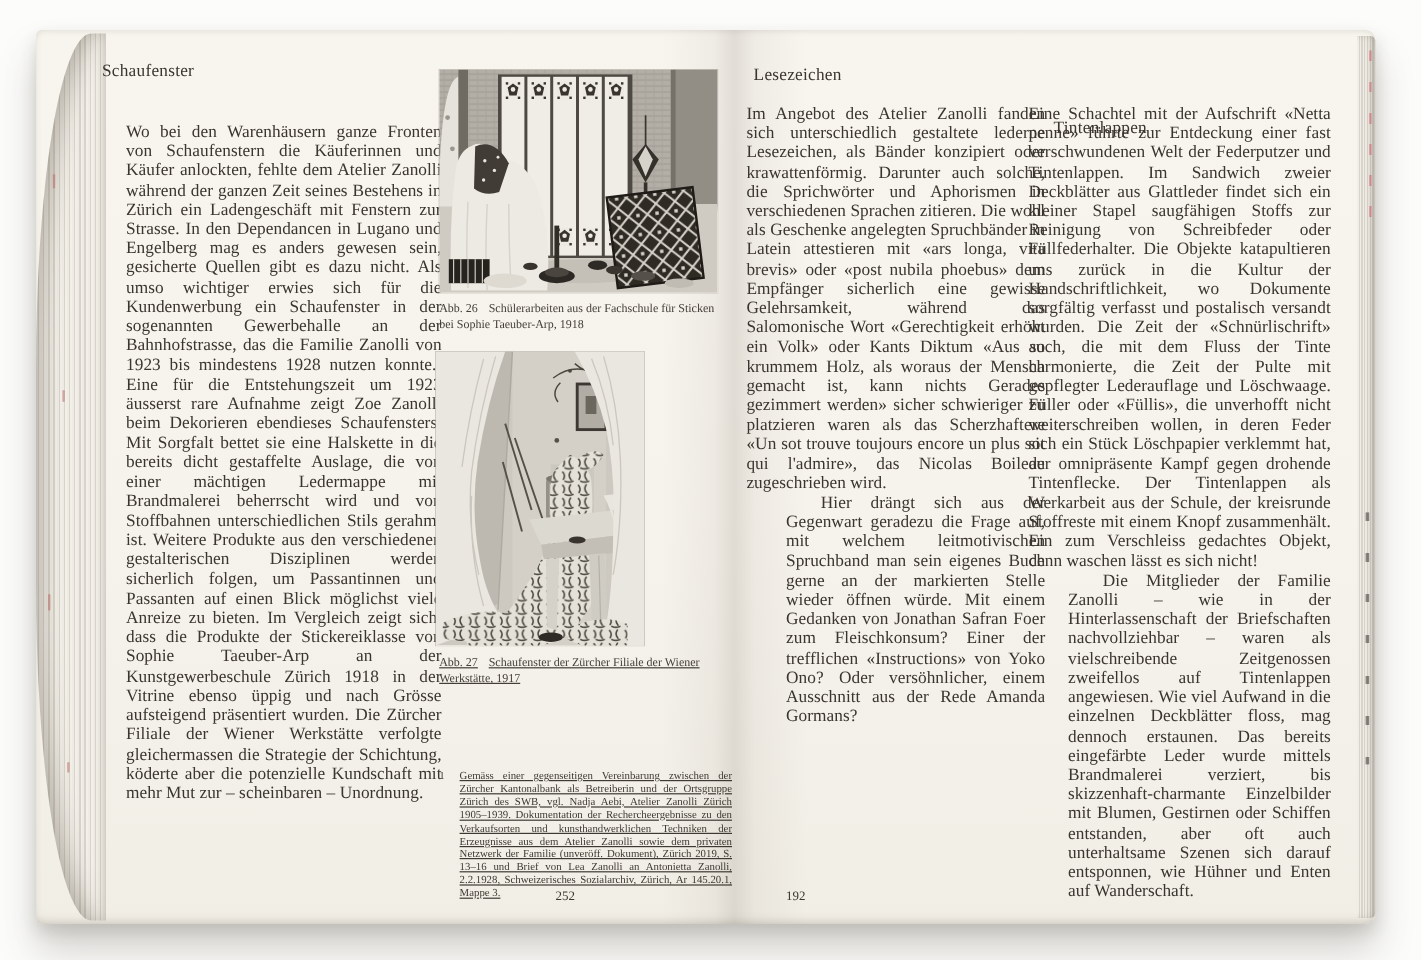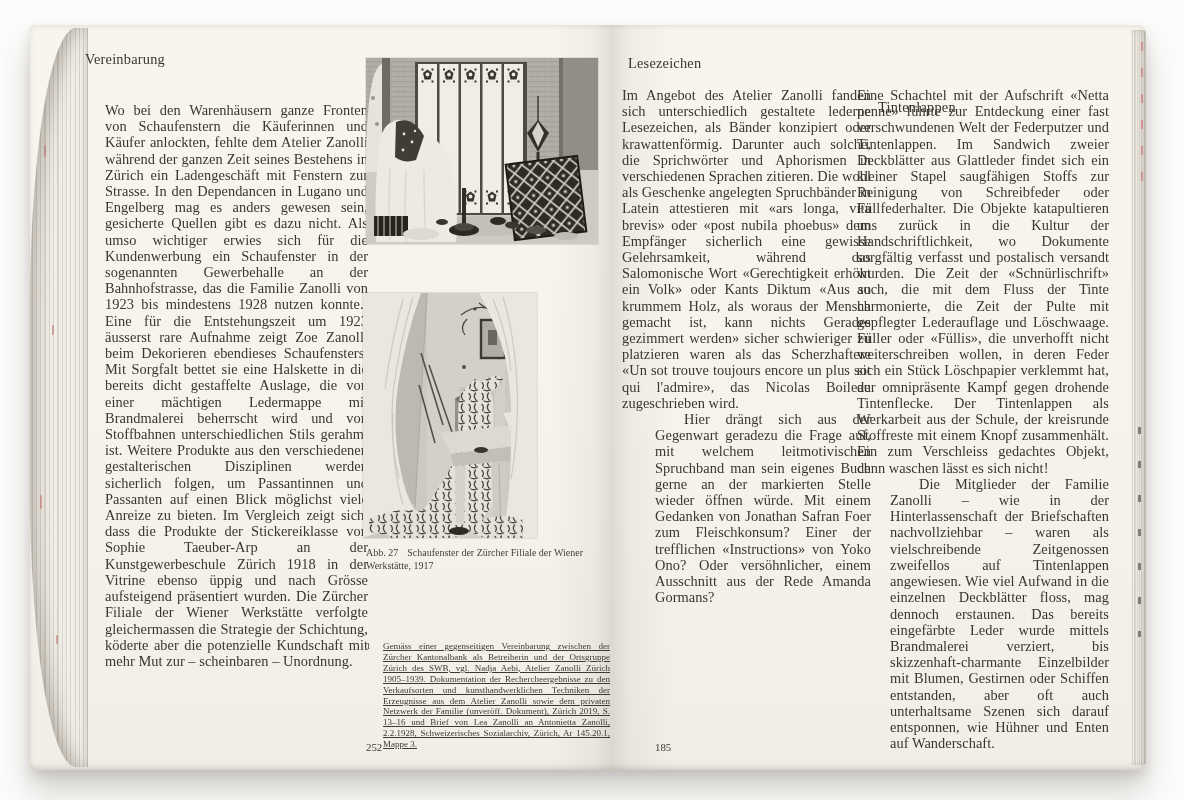--- a/index.html
+++ b/index.html
@@ -35,50 +35,50 @@
   .col p.indent{text-indent:29px;margin-left:33px;}
   sup.fnref{font-size:8.5px;line-height:0;vertical-align:super;}
   .photo{position:absolute;box-shadow:0 0 0 .5px rgba(120,114,104,.35);}
   .photo svg{display:block;width:100%;height:100%;}
   .caption{position:absolute;font-size:10px;line-height:13.4px;color:#433f38;}
   .fig-label{margin-right:9px;}
   .footnote{position:absolute;display:flex;font-size:9px;line-height:10.9px;color:#3e3a33;}
   .fn-num{width:17px;flex:none;}
   .fn-text{flex:1;text-align:justify;hyphens:auto;text-decoration:underline;-webkit-hyphens:auto;}
   .pagenum{position:absolute;font-size:10.8px;color:#3a362f;}
-  .pn-left{left:336px;top:716px;width:210px;text-align:left;}
+  .pn-left{left:336px;top:716px;width:210px;text-align:center;}
   .pn-right{left:625px;top:716px;}
   
   .h-left{left:55px;top:26px;}
   .c-left{left:55px;top:77px;width:263px;padding-left:20px;}
   .ph-1{left:336px;top:33px;width:232px;height:186px;}
   .cap-1{left:336px;top:226px;width:242px;}
   .ph-2{left:333px;top:268px;width:174px;height:245px;}
-  .cap-2{left:336px;top:521px;width:242px;}
+  .cap-2{left:336px;top:521px;width:242px;text-decoration:underline;}
   .fn{left:336px;top:616px;width:244px;}
   .h-r1{left:598px;top:30px;}
   .c-r1{left:592px;top:62px;width:249px;}
   .h-r2{left:848px;top:26px;margin-top:48px;}
   .c-r2{left:827px;top:62px;width:252px;}
 </style>
 </head>
 <body>
 
 <div class="stage">
   <div class="book">
 
     <div class="fore-left"></div>
     <div class="fleck" style="left:14px;top:120px;height:12px;"></div>
     <div class="fleck" style="left:22px;top:300px;height:10px;"></div>
     <div class="fleck" style="left:10px;top:470px;height:14px;"></div>
     <div class="fleck" style="left:26px;top:610px;height:9px;"></div>
     <div class="fore-right"></div>
     <div class="gutter"></div>
 
-    <h2 class="head h-left">Vereinbarung</h2>
+    <h2 class="head h-left">Schaufenster</h2>
 
     <div class="col c-left" lang="de">
       <p><span>Wo bei den Warenhäusern ganze Fronten von Schaufenstern die Käuferinnen und Käufer anlockten, fehlte dem Atelier Zanolli während der ganzen Zeit seines Bestehens in Zürich ein Ladengeschäft mit Fenstern zur Strasse. In den Dependancen in Lugano und Engelberg mag es anders gewesen sein, gesicherte Quellen gibt es dazu nicht. Als umso wichtiger erwies sich für die Kundenwerbung ein Schaufenster in der sogenannten Gewerbehalle an der Bahnhofstrasse, das die Familie Zanolli von 1923 bis mindestens 1928 nutzen konnte.</span><sup class="fnref">1</sup> <span>Eine für die Entstehungszeit um 1923 äusserst rare Aufnahme zeigt Zoe Zanolli beim Dekorieren ebendieses Schaufensters. Mit Sorgfalt bettet sie eine Halskette in die bereits dicht gestaffelte Auslage, die von einer mächtigen Ledermappe mit Brandmalerei beherrscht wird und von Stoffbahnen unterschiedlichen Stils gerahmt ist. Weitere Produkte aus den verschiedenen gestalterischen Disziplinen werden sicherlich folgen, um Passantinnen und Passanten auf einen Blick möglichst viele Anreize zu bieten. Im Vergleich zeigt sich, dass die Produkte der Stickereiklasse von Sophie Taeuber-Arp an der Kunstgewerbeschule Zürich 1918 in der Vitrine ebenso üppig und nach Grösse aufsteigend präsentiert wurden. Die Zürcher Filiale der Wiener Werkstätte verfolgte gleichermassen die Strategie der Schichtung, köderte aber die potenzielle Kundschaft mit mehr Mut zur – scheinbaren – Unordnung.</span></p>
     </div>
 
     <div class="photo ph-1">
       <svg viewBox="0 0 232 186" preserveAspectRatio="none">
         <defs>
           <pattern id="weave" width="7" height="5" patternUnits="userSpaceOnUse">
             <rect width="7" height="5" fill="#b3afa6"></rect>
@@ -148,20 +148,23 @@
         <rect x="96" y="130" width="4" height="38" fill="#312d27"></rect>
         <ellipse cx="98" cy="172" rx="15" ry="6" fill="#2c2823"></ellipse>
         <ellipse cx="98" cy="169" rx="10" ry="4" fill="#4a463f"></ellipse>
         <ellipse cx="132" cy="163" rx="8" ry="4" fill="#2e2a25"></ellipse>
         <ellipse cx="146" cy="167" rx="7" ry="3.5" fill="#3a362f"></ellipse>
         <ellipse cx="170" cy="172" rx="10" ry="4" fill="#55514a"></ellipse>
         <ellipse cx="200" cy="178" rx="12" ry="4" fill="#c0bcb3"></ellipse>
         <ellipse cx="76" cy="164" rx="6" ry="3" fill="#39352e"></ellipse>
       </svg>
     </div>
+    <div class="caption cap-1">
+      <span class="fig-label">Abb. 26</span><span>Schülerarbeiten aus der Fachschule für Sticken bei Sophie Taeuber-Arp, 1918</span>
+    </div>
 
     <div class="photo ph-2">
       <svg viewBox="0 0 174 245" preserveAspectRatio="none">
         <defs>
           <pattern id="leafy" width="13" height="11" patternUnits="userSpaceOnUse">
             <rect width="13" height="11" fill="#e4e1d9"></rect>
             <path d="M2,1.5 Q4.5,4 2.5,7.5 M8.5,1 Q6,4.5 9,8 M4,9 Q7,10.5 10.5,9" stroke="#4b473f" stroke-width="1.3" fill="none" stroke-linecap="round"></path>
           </pattern>
         </defs>
         <rect width="174" height="245" fill="#cdc9c1"></rect>
@@ -214,16 +217,16 @@
       <p>Im Angebot des Atelier Zanolli fanden sich unterschiedlich gestaltete lederne Lesezeichen, als Bänder konzipiert oder krawattenförmig. Darunter auch solche, die Sprichwörter und Aphorismen in verschiedenen Sprachen zitieren. Die wohl als Geschenke angelegten Spruchbänder in Latein attestieren mit «ars longa, vita brevis» oder «post nubila phoebus» dem Empfänger sicherlich eine gewisse Gelehrsamkeit, während das Salomonische Wort «Gerechtigkeit erhöht ein Volk» oder Kants Diktum «Aus so krummem Holz, als woraus der Mensch gemacht ist, kann nichts Gerades gezimmert werden» sicher schwieriger zu platzieren waren als das Scherzhaftere «Un sot trouve toujours encore un plus sot qui l'admire», das Nicolas Boileau zugeschrieben wird.</p>
       <p class="indent">Hier drängt sich aus der Gegenwart geradezu die Frage auf, mit welchem leitmotivischen Spruchband man sein eigenes Buch gerne an der markierten Stelle wieder öffnen würde. Mit einem Gedanken von Jonathan Safran Foer zum Fleischkonsum? Einer der trefflichen «Instructions» von Yoko Ono? Oder versöhnlicher, einem Ausschnitt aus der Rede Amanda Gormans?</p>
     </div>
 
     <h2 class="head h-r2">Tintenlappen</h2>
     <div class="col c-r2" lang="de">
       <p>Eine Schachtel mit der Aufschrift «Netta penne» führte zur Entdeckung einer fast verschwundenen Welt der Federputzer und Tintenlappen. Im Sandwich zweier Deckblätter aus Glattleder findet sich ein kleiner Stapel saugfähigen Stoffs zur Reinigung von Schreibfeder oder Füllfederhalter. Die Objekte katapultieren uns zurück in die Kultur der Handschriftlichkeit, wo Dokumente sorgfältig verfasst und postalisch versandt wurden. Die Zeit der «Schnürlischrift» auch, die mit dem Fluss der Tinte harmonierte, die Zeit der Pulte mit gepflegter Lederauflage und Löschwaage. Füller oder «Füllis», die unverhofft nicht weiterschreiben wollen, in deren Feder sich ein Stück Löschpapier verklemmt hat, der omnipräsente Kampf gegen drohende Tintenflecke. Der Tintenlappen als Werkarbeit aus der Schule, der kreisrunde Stoffreste mit einem Knopf zusammenhält. Ein zum Verschleiss gedachtes Objekt, denn waschen lässt es sich nicht!</p>
       <p class="indent">Die Mitglieder der Familie Zanolli – wie in der Hinterlassenschaft der Briefschaften nachvollziehbar – waren als vielschreibende Zeitgenossen zweifellos auf Tintenlappen angewiesen. Wie viel Aufwand in die einzelnen Deckblätter floss, mag dennoch erstaunen. Das bereits eingefärbte Leder wurde mittels Brandmalerei verziert, bis skizzenhaft-charmante Einzelbilder mit Blumen, Gestirnen oder Schiffen entstanden, aber oft auch unterhaltsame Szenen sich darauf entsponnen, wie Hühner und Enten auf Wanderschaft.</p>
     </div>
 
-    <div class="pagenum pn-right">185</div>
+    <div class="pagenum pn-right">192</div>
 
   </div>
 </div>
 
 </body></html>

